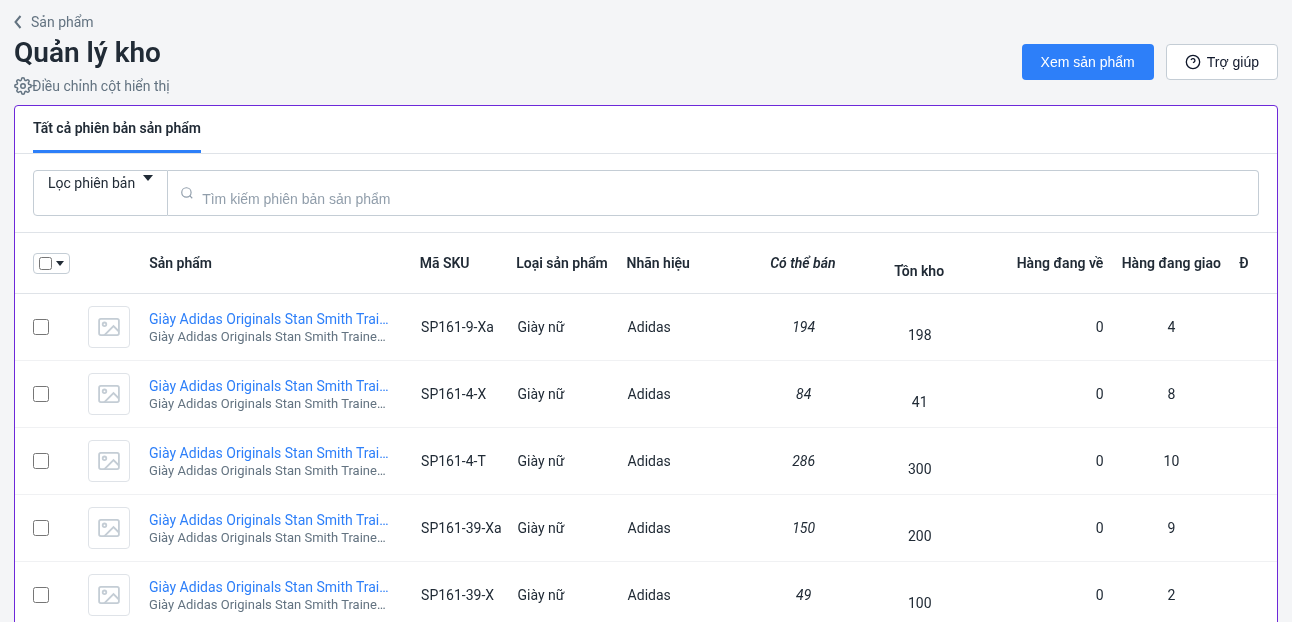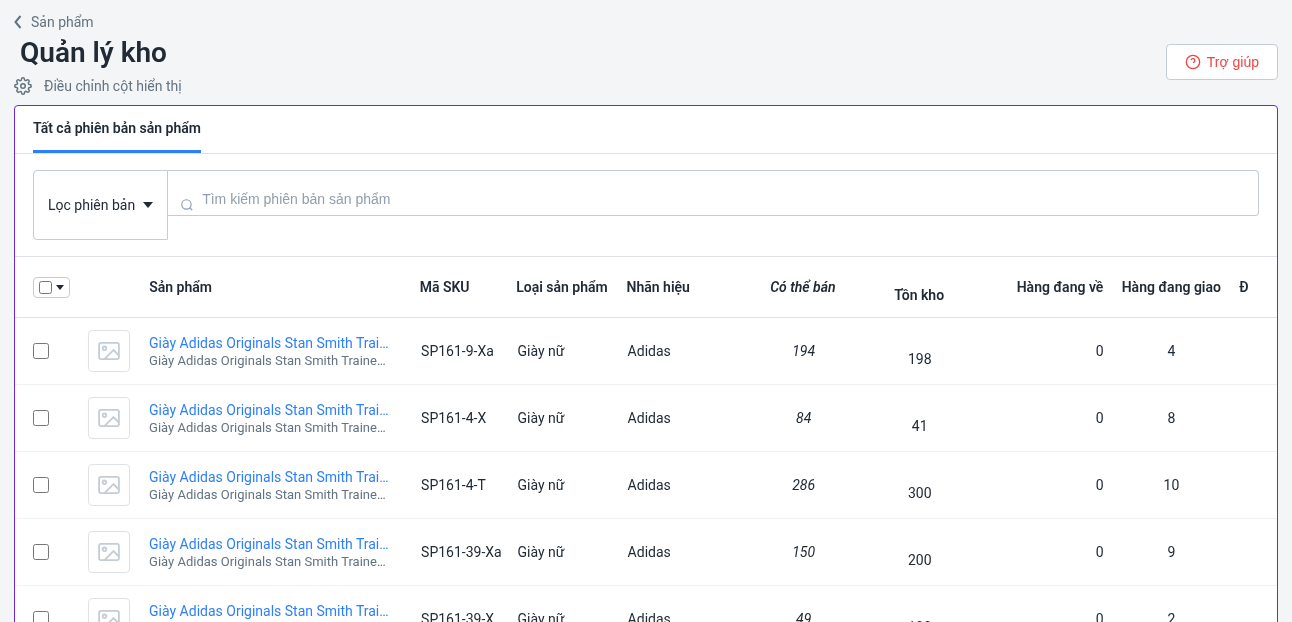--- a/index.html
+++ b/index.html
@@ -1,33 +1,33 @@
 <!DOCTYPE html>
 <html><head>
 <meta charset="utf-8">
 <style>
 *{box-sizing:border-box;margin:0;padding:0;}
 body{font-family:-apple-system,BlinkMacSystemFont,"Segoe UI",Roboto,sans-serif;background:#f4f5f7;color:#212b36;font-size:14px;width:1292px;}
 .page{padding:14px;}
 .breadcrumb{display:flex;align-items:center;gap:8px;color:#637381;font-size:14px;margin-bottom:6px;cursor:pointer;}
 .breadcrumb svg{width:9px;height:14px;}
 .header{display:flex;align-items:flex-start;justify-content:space-between;margin-bottom:10px;}
-.header-left h1{font-size:28px;font-weight:600;color:#212b36;margin-bottom:8px;margin-left:6px;}
-.col-config{display:flex;align-items:center;gap:12px;color:#637381;font-size:14px;cursor:pointer;}
+.header-left h1{font-size:28px;font-weight:600;color:#212b36;margin-bottom:8px;}
+.col-config{display:flex;align-items:center;gap:0;color:#637381;font-size:14px;cursor:pointer;}
 .col-config svg{width:18px;height:18px;}
 .header-right{display:flex;gap:12px;align-items:center;margin-top:8px;}
 .btn{padding:9px 18px;border-radius:4px;font-size:14px;cursor:pointer;border:1px solid transparent;display:inline-flex;align-items:center;gap:6px;}
 .btn-primary{background:#2d7ff9;color:#fff;}
-.btn-secondary{background:#fff;border-color:#c4cdd5;color:#ef4444;}
+.btn-secondary{background:#fff;border-color:#c4cdd5;color:#0f172a;}
 .btn-secondary svg{width:16px;height:16px;}
 .card{background:#fff;border:1px solid #6d28d9;border-radius:4px;overflow:hidden;}
 .tabs{border-bottom:1px solid #dfe3e8;padding:0 18px;}
 .tab{display:inline-block;padding:14px 0;font-size:14px;font-weight:600;color:#212b36;border-bottom:3px solid #2d7ff9;}
 .filter-row{display:flex;padding:16px 18px;gap:0;}
-.filter-btn{display:flex;align-items:center;gap:8px;padding:26px 14px;border:1px solid #c4cdd5;border-radius:4px 0 0 4px;background:#fff;font-size:14px;color:#212b36;cursor:pointer;}
+.filter-btn{display:flex;gap:8px;padding:4px 14px;border:1px solid #c4cdd5;border-radius:4px 0 0 4px;background:#fff;font-size:14px;color:#212b36;cursor:pointer;}
 .filter-btn svg{width:10px;height:6px;}
 .search-wrap{flex:1;position:relative;}
 .search-wrap svg{position:absolute;left:12px;top:50%;transform:translateY(-50%);width:14px;height:14px;color:#919eab;}
 .search-input{width:100%;padding:20px 12px 8px 34px;border:1px solid #c4cdd5;border-left:none;border-radius:0 4px 4px 0;font-size:14px;color:#212b36;outline:none;}
 .search-input::placeholder{color:#919eab;}
 .table{width:100%;}
 .thead{display:flex;align-items:center;padding:14px 18px;border-top:1px solid #dfe3e8;border-bottom:1px solid #dfe3e8;font-weight:600;color:#212b36;}
 .col-check{width:56px;display:flex;align-items:center;}
 .col-check .select-all{display:flex;align-items:center;border:1px solid #c4cdd5;border-radius:4px;padding:3px 5px;gap:4px;}
 .col-check .select-all input{margin:0;}
@@ -67,20 +67,21 @@
       <h1>Quản lý kho</h1>
       <div class="col-config">
         <svg viewBox="0 0 24 24" fill="none" stroke="currentColor" stroke-width="2">
             <circle cx="12" cy="12" r="3"></circle>
             <path d="M19.4 15a1.65 1.65 0 00.33 1.82l.06.06a2 2 0 01-2.83 2.83l-.06-.06a1.65 1.65 0 00-1.82-.33 1.65 1.65 0 00-1 1.51V21a2 2 0 01-4 0v-.09a1.65 1.65 0 00-1-1.51 1.65 1.65 0 00-1.82.33l-.06.06a2 2 0 01-2.83-2.83l.06-.06a1.65 1.65 0 00.33-1.82 1.65 1.65 0 00-1.51-1H3a2 2 0 010-4h.09a1.65 1.65 0 001.51-1 1.65 1.65 0 00-.33-1.82l-.06-.06a2 2 0 012.83-2.83l.06.06a1.65 1.65 0 001.82.33h0a1.65 1.65 0 001-1.51V3a2 2 0 014 0v.09a1.65 1.65 0 001 1.51 1.65 1.65 0 001.82-.33l.06-.06a2 2 0 012.83 2.83l-.06.06a1.65 1.65 0 00-.33 1.82v0a1.65 1.65 0 001.51 1H21a2 2 0 010 4h-.09a1.65 1.65 0 00-1.51 1z"></path>
           </svg>
         <span>Điều chỉnh cột hiển thị</span>
       </div>
     </div>
     <div class="header-right">
+      <button class="btn btn-primary">Xem sản phẩm</button>
       <button class="btn btn-secondary">
         <svg viewBox="0 0 24 24" fill="none" stroke="currentColor" stroke-width="2">
             <circle cx="12" cy="12" r="10"></circle>
             <path d="M9.09 9a3 3 0 015.83 1c0 2-3 3-3 3"></path>
             <line x1="12" y1="17" x2="12" y2="17"></line>
           </svg>
         <span>Trợ giúp</span>
       </button>
     </div>
   </div>

